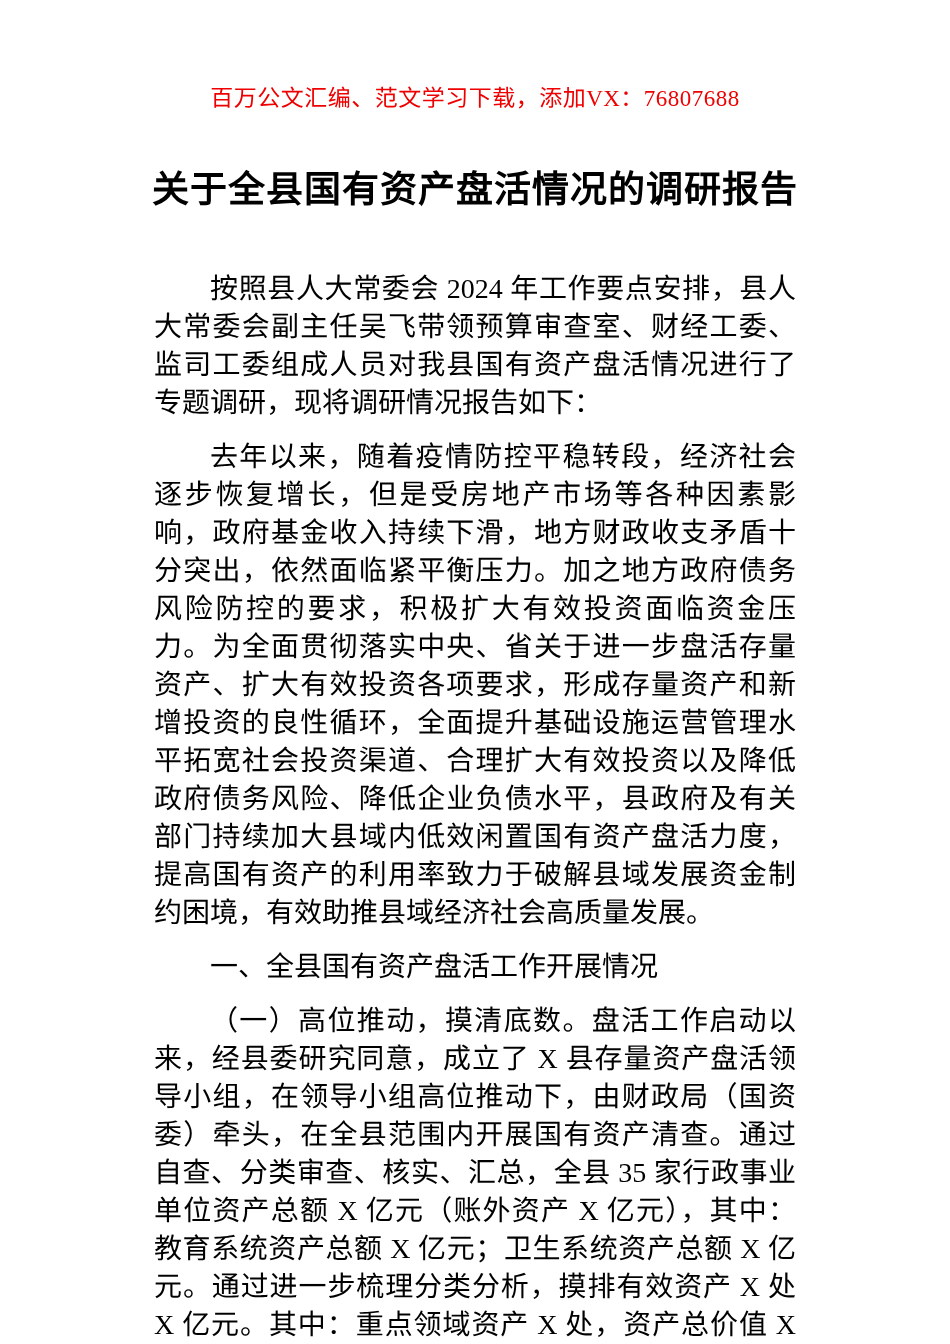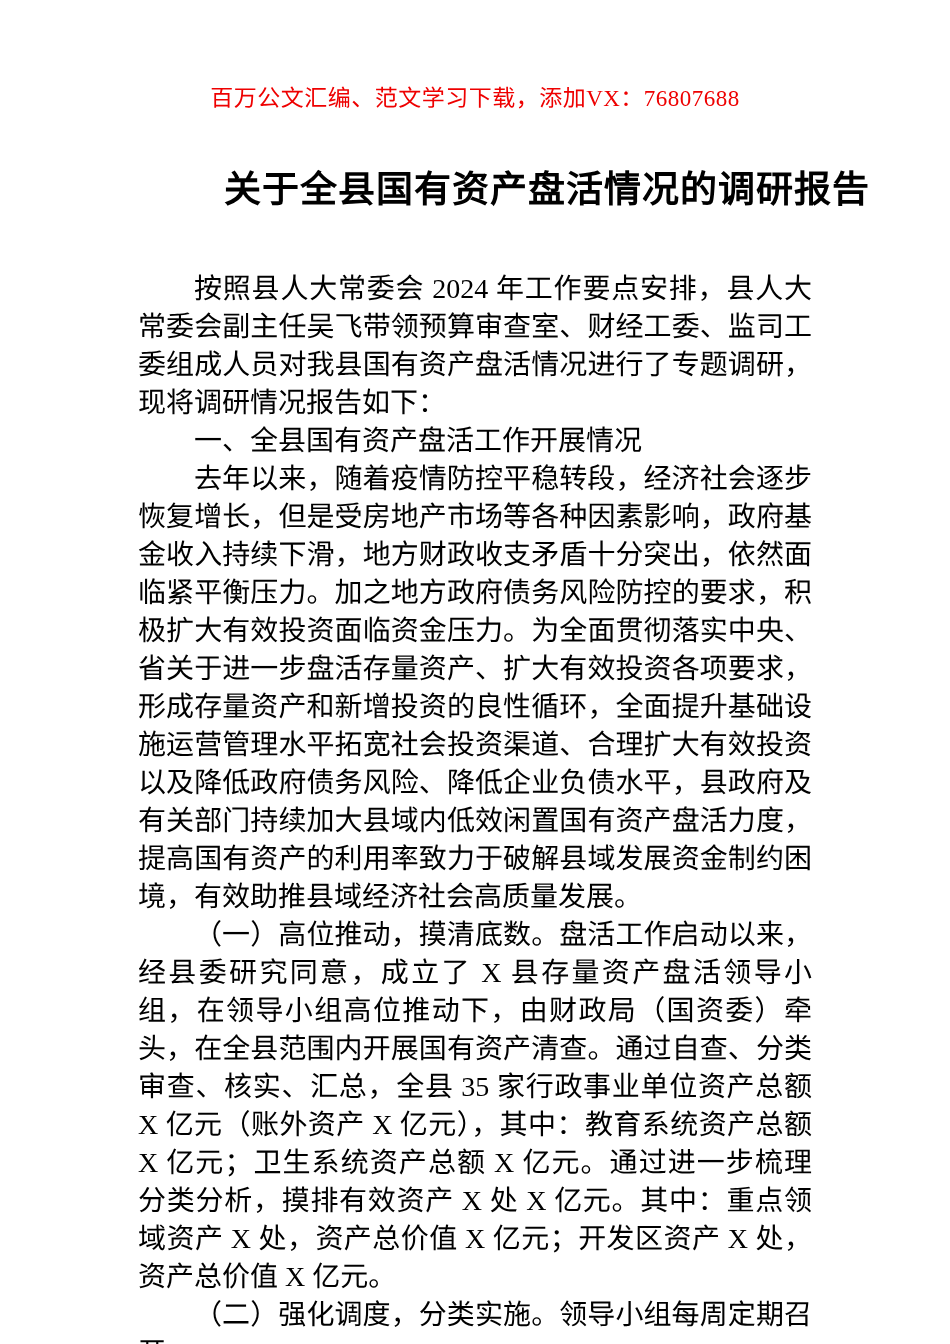--- a/index.html
+++ b/index.html
@@ -25,51 +25,51 @@
     padding-top: 84px;
     text-align: center;
     font-size: 23px;
     line-height: 30px;
     color: #ee0000;
     font-weight: 400;
     letter-spacing: 0.5px;
   }
   .title {
     margin: 52px 80px 0 80px;
-    text-align: right;
+    text-align: center;
     font-size: 37px;
     line-height: 48px;
     font-weight: 700;
     letter-spacing: 1px;
   }
   .content {
     margin: 56px auto 0 auto;
     width: 674px;
     font-size: 28px;
     line-height: 38px;
     text-align: justify;
     text-justify: inter-ideograph;
   }
   .content p {
-    margin: 0;
+    margin: 16px;
     padding: 0;
     text-indent: 2em;
     word-break: break-all;
   }
 </style>
 </head>
 <body>
 
 <div class="page">
 
   <div class="watermark">百万公文汇编、范文学习下载，添加VX：76807688</div>
 
   <h1 class="title">关于全县国有资产盘活情况的调研报告</h1>
 
   <div class="content">
     <p>按照县人大常委会 2024 年工作要点安排，县人大常委会副主任吴飞带领预算审查室、财经工委、监司工委组成人员对我县国有资产盘活情况进行了专题调研，现将调研情况报告如下：</p>
+    <p>去年以来，随着疫情防控平稳转段，经济社会逐步恢复增长，但是受房地产市场等各种因素影响，政府基金收入持续下滑，地方财政收支矛盾十分突出，依然面临紧平衡压力。加之地方政府债务风险防控的要求，积极扩大有效投资面临资金压力。为全面贯彻落实中央、省关于进一步盘活存量资产、扩大有效投资各项要求，形成存量资产和新增投资的良性循环，全面提升基础设施运营管理水平拓宽社会投资渠道、合理扩大有效投资以及降低政府债务风险、降低企业负债水平，县政府及有关部门持续加大县域内低效闲置国有资产盘活力度，提高国有资产的利用率致力于破解县域发展资金制约困境，有效助推县域经济社会高质量发展。</p>
     <p>一、全县国有资产盘活工作开展情况</p>
-    <p>去年以来，随着疫情防控平稳转段，经济社会逐步恢复增长，但是受房地产市场等各种因素影响，政府基金收入持续下滑，地方财政收支矛盾十分突出，依然面临紧平衡压力。加之地方政府债务风险防控的要求，积极扩大有效投资面临资金压力。为全面贯彻落实中央、省关于进一步盘活存量资产、扩大有效投资各项要求，形成存量资产和新增投资的良性循环，全面提升基础设施运营管理水平拓宽社会投资渠道、合理扩大有效投资以及降低政府债务风险、降低企业负债水平，县政府及有关部门持续加大县域内低效闲置国有资产盘活力度，提高国有资产的利用率致力于破解县域发展资金制约困境，有效助推县域经济社会高质量发展。</p>
     <p>（一）高位推动，摸清底数。盘活工作启动以来，经县委研究同意，成立了 X 县存量资产盘活领导小组，在领导小组高位推动下，由财政局（国资委）牵头，在全县范围内开展国有资产清查。通过自查、分类审查、核实、汇总，全县 35 家行政事业单位资产总额 X 亿元（账外资产 X 亿元），其中：教育系统资产总额 X 亿元；卫生系统资产总额 X 亿元。通过进一步梳理分类分析，摸排有效资产 X 处 X 亿元。其中：重点领域资产 X 处，资产总价值 X 亿元；开发区资产 X 处，资产总价值 X 亿元。</p>
     <p>（二）强化调度，分类实施。领导小组每周定期召开</p>
   </div>
 
 </div>
 
 </body></html>

